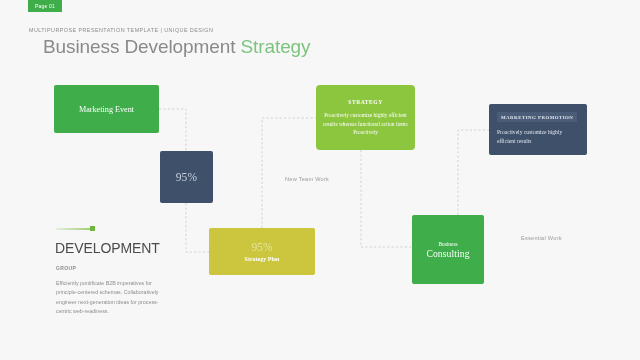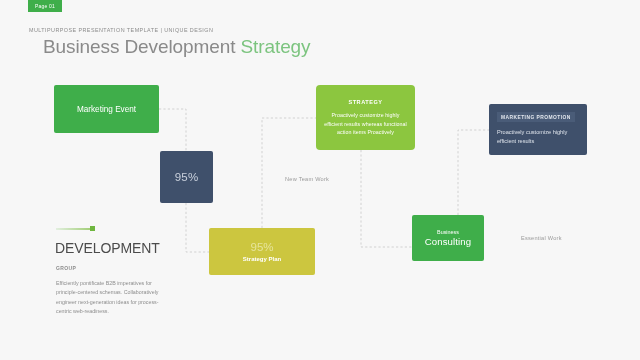--- a/index.html
+++ b/index.html
@@ -69,20 +69,21 @@
   
   .node {
     position: absolute;
     box-sizing: border-box;
     display: flex;
     flex-direction: column;
     align-items: center;
     justify-content: center;
     text-align: center;
     color: #ffffff;
+    font-family: Liberation Serif, serif;
   }
 
   
   #node-marketing-event {
     left: 54px; top: 85px;
     width: 105px; height: 48px;
     background: #3fae4a;
     border-radius: 2px;
     font-size: 8.2px;
   }
@@ -161,21 +162,21 @@
   #node-marketing-promotion .body {
     font-size: 5.6px;
     line-height: 1.6;
     margin-top: 6px;
     color: #dfe4ec;
   }
 
   
   #node-business-consulting {
     left: 412px; top: 215px;
-    width: 72px; height: 46px;
+    width: 72px; height: 69px;
     background: #3fae4a;
     border-radius: 2px;
   }
   #node-business-consulting .sub {
     font-size: 5.4px;
     margin-bottom: 1px;
   }
   #node-business-consulting .big {
     font-size: 9.6px;
     letter-spacing: .1px;

